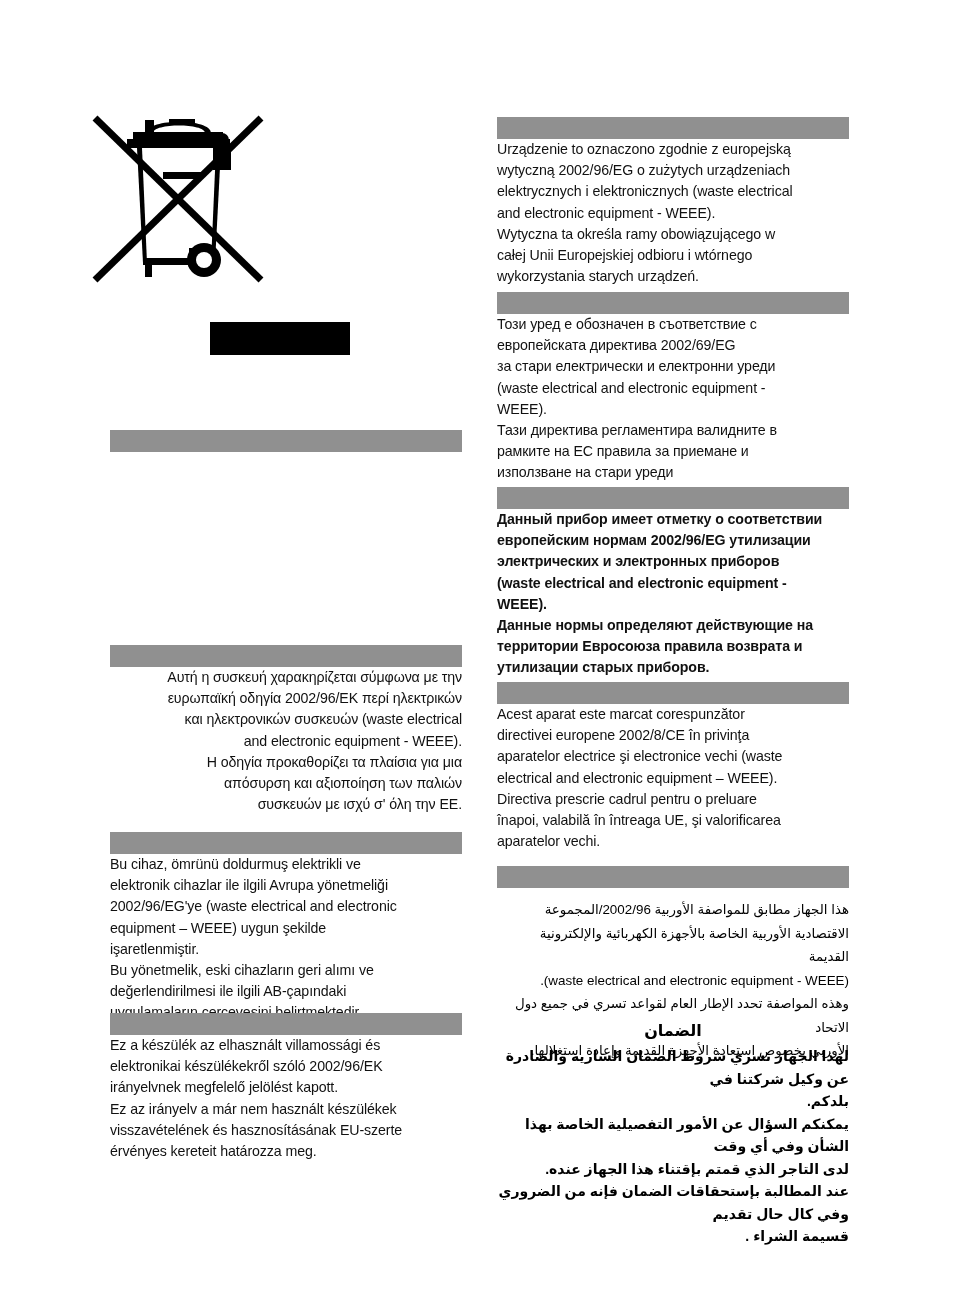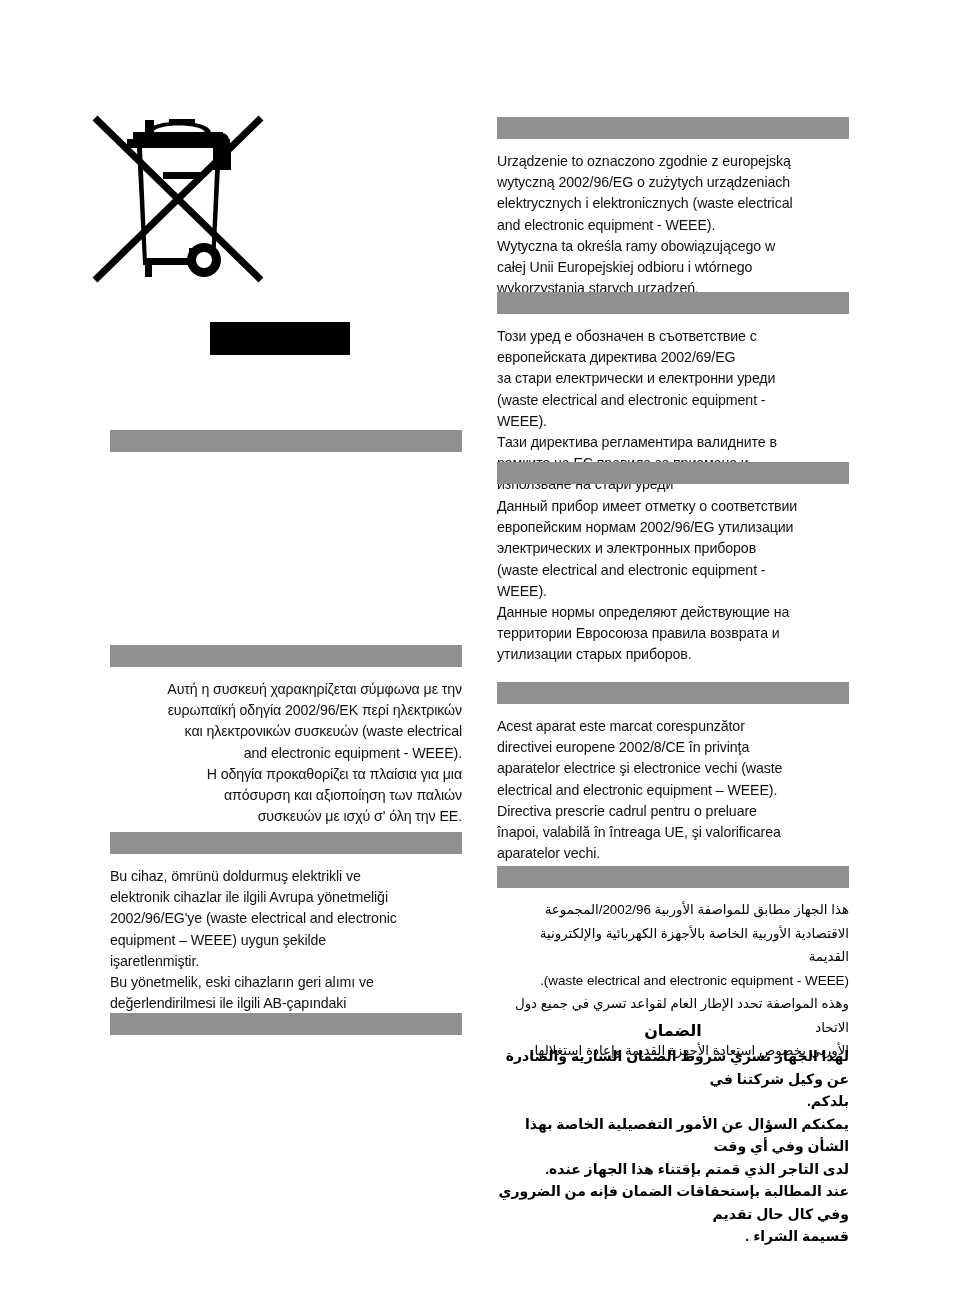--- a/index.html
+++ b/index.html
@@ -43,21 +43,21 @@
     padding: 0;
     box-sizing: border-box;
   }
 
   .body-text {
     font-size: 14.2px;
     line-height: 21.2px;
     color: #111111;
     letter-spacing: -0.1px;
     white-space: pre-line;
-    padding-top: 12px;
+    padding-top: 0;
     padding-bottom: 4px;
   }
 
   
   .rtl {
     direction: rtl;
     text-align: right;
     unicode-bidi: isolate;
   }
   .arabic-weee {
@@ -174,20 +174,26 @@
 2002/96/EG'ye (waste electrical and electronic
 equipment – WEEE) uygun şekilde
 işaretlenmiştir.
 Bu yönetmelik, eski cihazların geri alımı ve
 değerlendirilmesi ile ilgili AB-çapındaki
 uygulamaların çerçevesini belirtmektedir.</div>
     </div>
 
     <div class="abs section" style="top:1013px;">
       <div class="bar"></div>
+      <div class="body-text">Ez a készülék az elhasznált villamossági és
+elektronikai készülékekről szóló 2002/96/EK
+irányelvnek megfelelő jelölést kapott.
+Ez az irányelv a már nem használt készülékek
+visszavételének és hasznosításának EU-szerte
+érvényes kereteit határozza meg.</div>
     </div>
 
   </div>
 
   <div class="col col-right">
 
     <div class="abs section" style="top:117px;">
       <div class="bar"></div>
       <div class="body-text">Urządzenie to oznaczono zgodnie z europejską
 wytyczną 2002/96/EG o zużytych urządzeniach
@@ -203,21 +209,21 @@
       <div class="body-text">Този уред е обозначен в съответствие с
 европейската директива 2002/69/EG
 за стари електрически и електронни уреди
 (waste electrical and electronic equipment -
 WEEE).
 Тази директива регламентира валидните в
 рамките на ЕС правила за приемане и
 използване на стари уреди</div>
     </div>
 
-    <div class="abs section" style="top:462px;">
+    <div class="abs section" style="top:487px;font-weight:bold;">
       <div class="bar"></div>
       <div class="body-text">Данный прибор имеет отметку о соответствии
 европейским нормам 2002/96/EG утилизации
 электрических и электронных приборов
 (waste electrical and electronic equipment -
 WEEE).
 Данные нормы определяют действующие на
 территории Евросоюза правила возврата и
 утилизации старых приборов.</div>
     </div>

